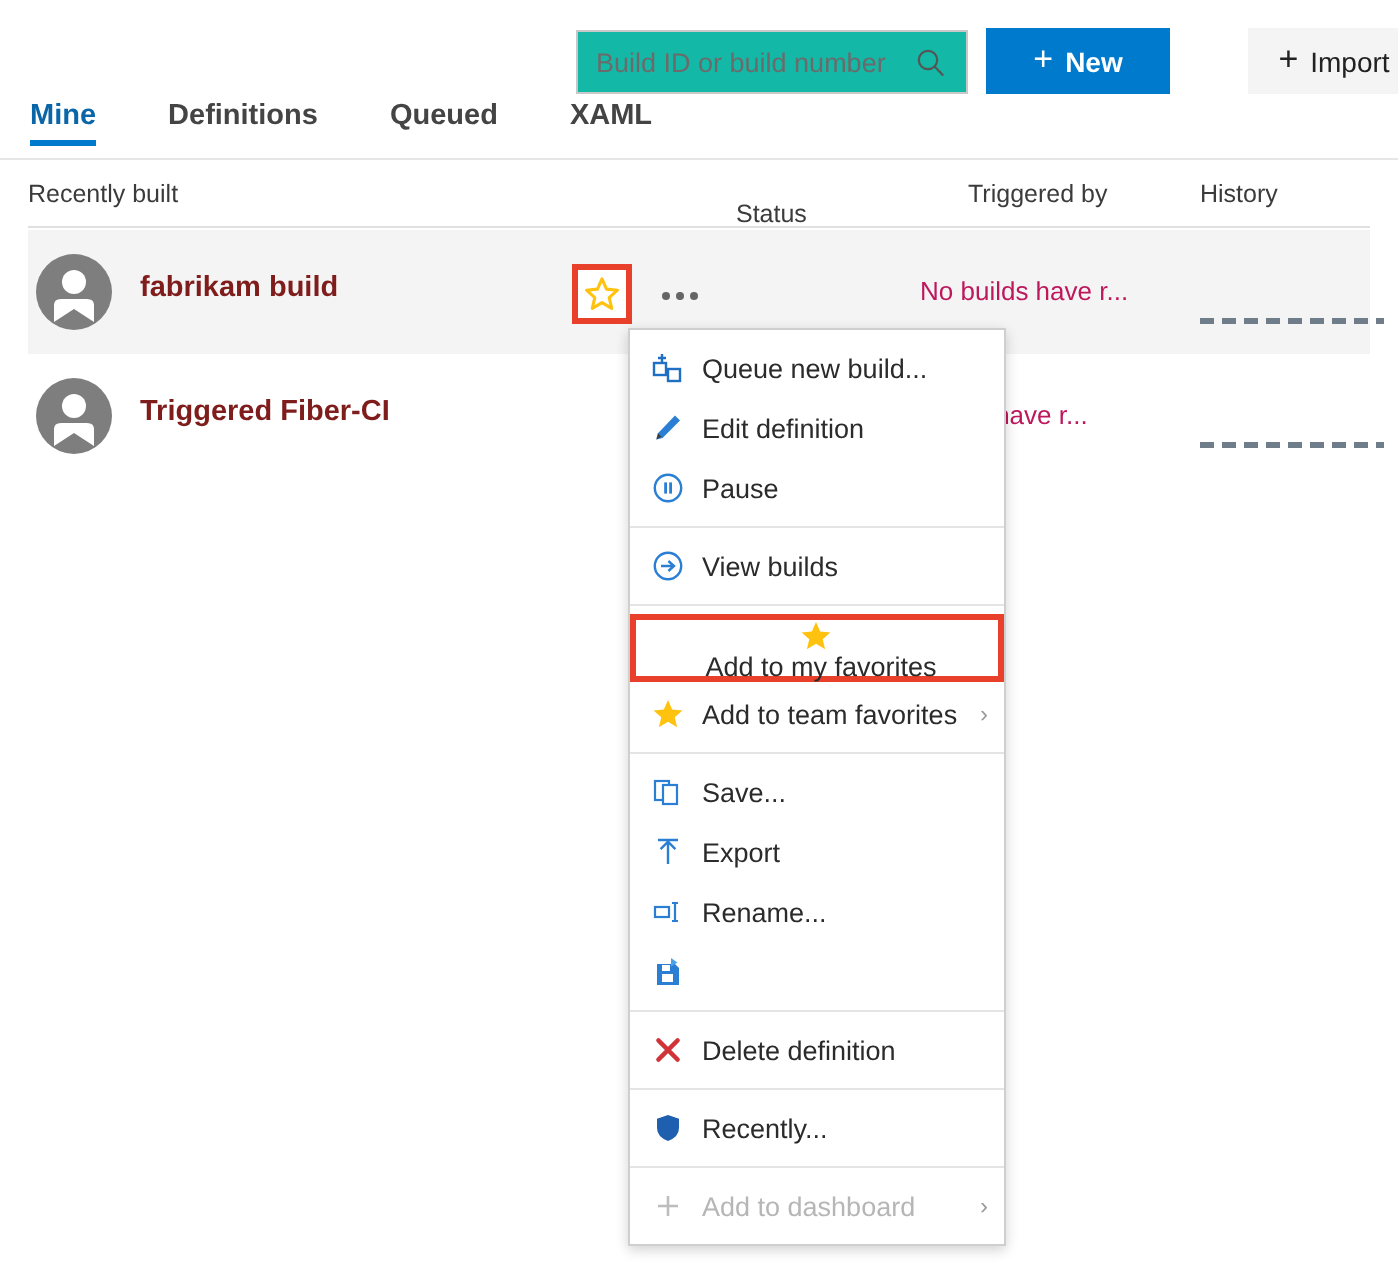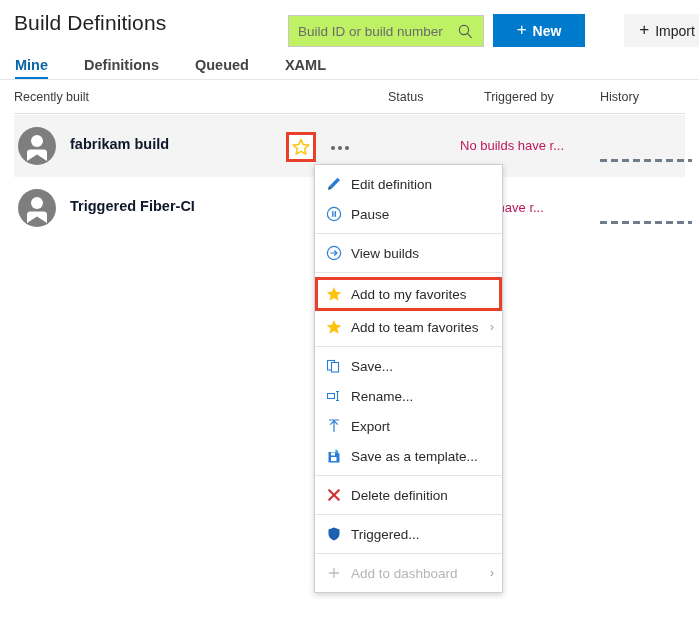--- a/index.html
+++ b/index.html
@@ -31,21 +31,21 @@
     letter-spacing: 0.1px;
     white-space: nowrap;
   }
 
   .search-box {
     position: absolute;
     left: 288px; top: 15px;
     width: 196px; height: 32px;
     box-sizing: border-box;
     border: 1px solid #c8c8c8;
-    background: #bef264;
+    background: #14b8a6;
     display: flex;
     align-items: center;
     justify-content: flex-end;
   }
   .search-input {
     border: none;
     outline: none;
     background: transparent;
     font-family: "Liberation Sans", sans-serif;
     font-size: 13.5px;
@@ -100,21 +100,21 @@
     position: relative;
     top: -1px;
   }
 
   
   .tabs {
     position: absolute;
     left: 0; top: 50px;
     width: 652px; height: 30px;
     display: flex;
-    align-items: flex-end;
+    align-items: flex-start;
   }
   .tab {
     font-size: 14.5px;
     color: #444444;
     padding: 0 0 7px 0;
     margin-right: 36px;
     cursor: pointer;
     position: relative;
     white-space: nowrap;
     font-weight: bold;
@@ -145,21 +145,21 @@
     left: 0; top: 88px;
     width: 644px; height: 24px;
   }
   .col-head {
     position: absolute;
     font-size: 12.5px;
     color: #3b3b3b;
     white-space: nowrap;
   }
   .col-head.recently { left: 14px; top: 2px; }
-  .col-head.status { left: 368px; top: 2px; margin-left: 20px; }
+  .col-head.status { left: 368px; top: 12px; }
   .col-head.triggered { left: 484px; top: 2px; }
   .col-head.history { left: 600px; top: 2px; }
   .col-rule {
     position: absolute;
     left: 14px; top: 113px;
     width: 671px; height: 1px;
     background: #e0e0e0;
   }
 
   
@@ -175,21 +175,21 @@
   .avatar {
     position: absolute;
     left: 4px; top: 12px;
     width: 38px; height: 38px;
   }
   .row-name {
     position: absolute;
     left: 56px; top: 21px;
     font-size: 14.5px;
     font-weight: bold;
-    color: #0f172a;
+    color: #7f1d1d;
     cursor: pointer;
     white-space: nowrap;
   }
   .row-status {
     position: absolute;
     left: 446px; top: 23px;
     font-size: 13px;
     color: #be185d;
     white-space: nowrap;
   }
@@ -271,29 +271,29 @@
   .menu-sep {
     height: 1px;
     background: #e4e4e4;
     margin: 4px 0 4px 0;
   }
   .menu-item.highlighted {
     border: 3px solid #e8402a;
     padding-left: 4px;
     height: 34px;
     margin: 1px 0;
+    flex-direction: column;
   }
 
   .star-gold { fill: #ffc20e; }
 </style>
 </head>
 <body>
 
 <div class="topbar">
-  <div class="page-title">Build Definitions</div>
 
   <div class="search-box">
     <input class="search-input" type="text" placeholder="Build ID or build number" style="">
     <span class="search-icon">
       <svg width="15" height="15" viewBox="0 0 15 15">
         <circle cx="6" cy="6" r="4.6" fill="none" stroke="#555" stroke-width="1.1"></circle>
         <line x1="9.3" y1="9.3" x2="13.6" y2="13.8" stroke="#555" stroke-width="1.1"></line>
       </svg>
     </span>
   </div>
@@ -359,20 +359,30 @@
       <path d="M9 34 L9 25.5 Q9 22.5 12.5 22.5 L25.5 22.5 Q29 22.5 29 25.5 L29 34 L19 27.5 Z" fill="#ffffff"></path>
     </svg>
   </span>
   <div class="row-name">Triggered Fiber-CI</div>
   <div class="row-status">builds have r...</div>
   <div class="row-history"></div>
 </div>
 
 <div class="menu">
 
+  <div class="menu-item">
+    <span class="menu-icon">
+      <svg width="16" height="16" viewBox="0 0 16 16">
+        <rect x="1" y="5.5" width="6" height="6" fill="none" stroke="#1f6fc4" stroke-width="1.2"></rect>
+        <rect x="8" y="8.5" width="6" height="6" fill="none" stroke="#1f6fc4" stroke-width="1.2"></rect>
+        <path d="M5 1 v4 M3 3 h4" stroke="#1f6fc4" stroke-width="1.2"></path>
+      </svg>
+    </span>
+    <span class="menu-label">Queue new build...</span>
+  </div>
 
   <div class="menu-item">
     <span class="menu-icon">
       <svg width="16" height="16" viewBox="0 0 16 16">
         <path d="M11.5 1.8 L14 4.3 L5.3 13 L2.2 13.8 L3 10.6 Z" fill="#2a7fd4"></path>
         <path d="M2.2 13.8 L3 10.6 L4.8 12.4 Z" fill="#3f3f3f"></path>
       </svg>
     </span>
     <span class="menu-label">Edit definition</span>
   </div>
@@ -429,46 +439,45 @@
         <rect x="1.5" y="2.5" width="7" height="9.5" fill="none" stroke="#2a7fd4" stroke-width="1.1"></rect>
         <rect x="5.5" y="4.5" width="7" height="9.5" fill="#ffffff" stroke="#2a7fd4" stroke-width="1.1"></rect>
       </svg>
     </span>
     <span class="menu-label">Save...</span>
   </div>
 
   <div class="menu-item">
     <span class="menu-icon">
       <svg width="16" height="16" viewBox="0 0 16 16">
+        <path d="M8 14 V3.2 M4.3 6.6 L8 2.8 L11.7 6.6 M3 2 h10" fill="none" stroke="#2a7fd4" stroke-width="1.2"></path>
+      </svg>
+    </span>
+    <span class="menu-label">Export</span>
+  </div>
+
+  <div class="menu-item">
+    <span class="menu-icon">
+      <svg width="16" height="16" viewBox="0 0 16 16">
         <rect x="1.5" y="5.5" width="7" height="5" fill="none" stroke="#2a7fd4" stroke-width="1.1"></rect>
         <path d="M11.5 3.5 v9 M10 3.5 h3 M10 12.5 h3" fill="none" stroke="#2a7fd4" stroke-width="1.1"></path>
       </svg>
     </span>
     <span class="menu-label">Rename...</span>
-  </div>
-
-  <div class="menu-item">
-    <span class="menu-icon">
-      <svg width="16" height="16" viewBox="0 0 16 16">
-        <path d="M8 14 V3.2 M4.3 6.6 L8 2.8 L11.7 6.6 M3 2 h10" fill="none" stroke="#2a7fd4" stroke-width="1.2"></path>
-      </svg>
-    </span>
-    <span class="menu-label">Export</span>
   </div>
 
   <div class="menu-item">
     <span class="menu-icon">
       <svg width="16" height="16" viewBox="0 0 16 16">
         <path d="M2.5 4 h9 L13.5 6 v8.5 h-11 Z" fill="#2a7fd4"></path>
         <rect x="5" y="9" width="5.5" height="4" fill="#ffffff"></rect>
         <rect x="5" y="4.5" width="4" height="3" fill="#ffffff"></rect>
         <path d="M9.5 1 l3.2 2.2 l-3.2 2.2 z" fill="#4aa3e8"></path>
       </svg>
     </span>
-    <span class="menu-label">Save as a template...</span>
   </div>
 
   <div class="menu-sep"></div>
 
   <div class="menu-item">
     <span class="menu-icon">
       <svg width="16" height="16" viewBox="0 0 16 16">
         <path d="M3.2 3.2 L12.8 12.8 M12.8 3.2 L3.2 12.8" stroke="#d13438" stroke-width="2.2" stroke-linecap="round"></path>
       </svg>
     </span>
@@ -476,21 +485,21 @@
   </div>
 
   <div class="menu-sep"></div>
 
   <div class="menu-item">
     <span class="menu-icon">
       <svg width="16" height="16" viewBox="0 0 16 16">
         <path d="M8 1.5 L13.5 3.4 V8 Q13.5 12.4 8 14.5 Q2.5 12.4 2.5 8 V3.4 Z" fill="#1f5fb0"></path>
       </svg>
     </span>
-    <span class="menu-label">Triggered...</span>
+    <span class="menu-label">Recently...</span>
   </div>
 
   <div class="menu-sep"></div>
 
   <div class="menu-item disabled">
     <span class="menu-icon">
       <svg width="16" height="16" viewBox="0 0 16 16">
         <path d="M8 3 V13 M3 8 H13" stroke="#bdbdbd" stroke-width="1.3"></path>
       </svg>
     </span>

